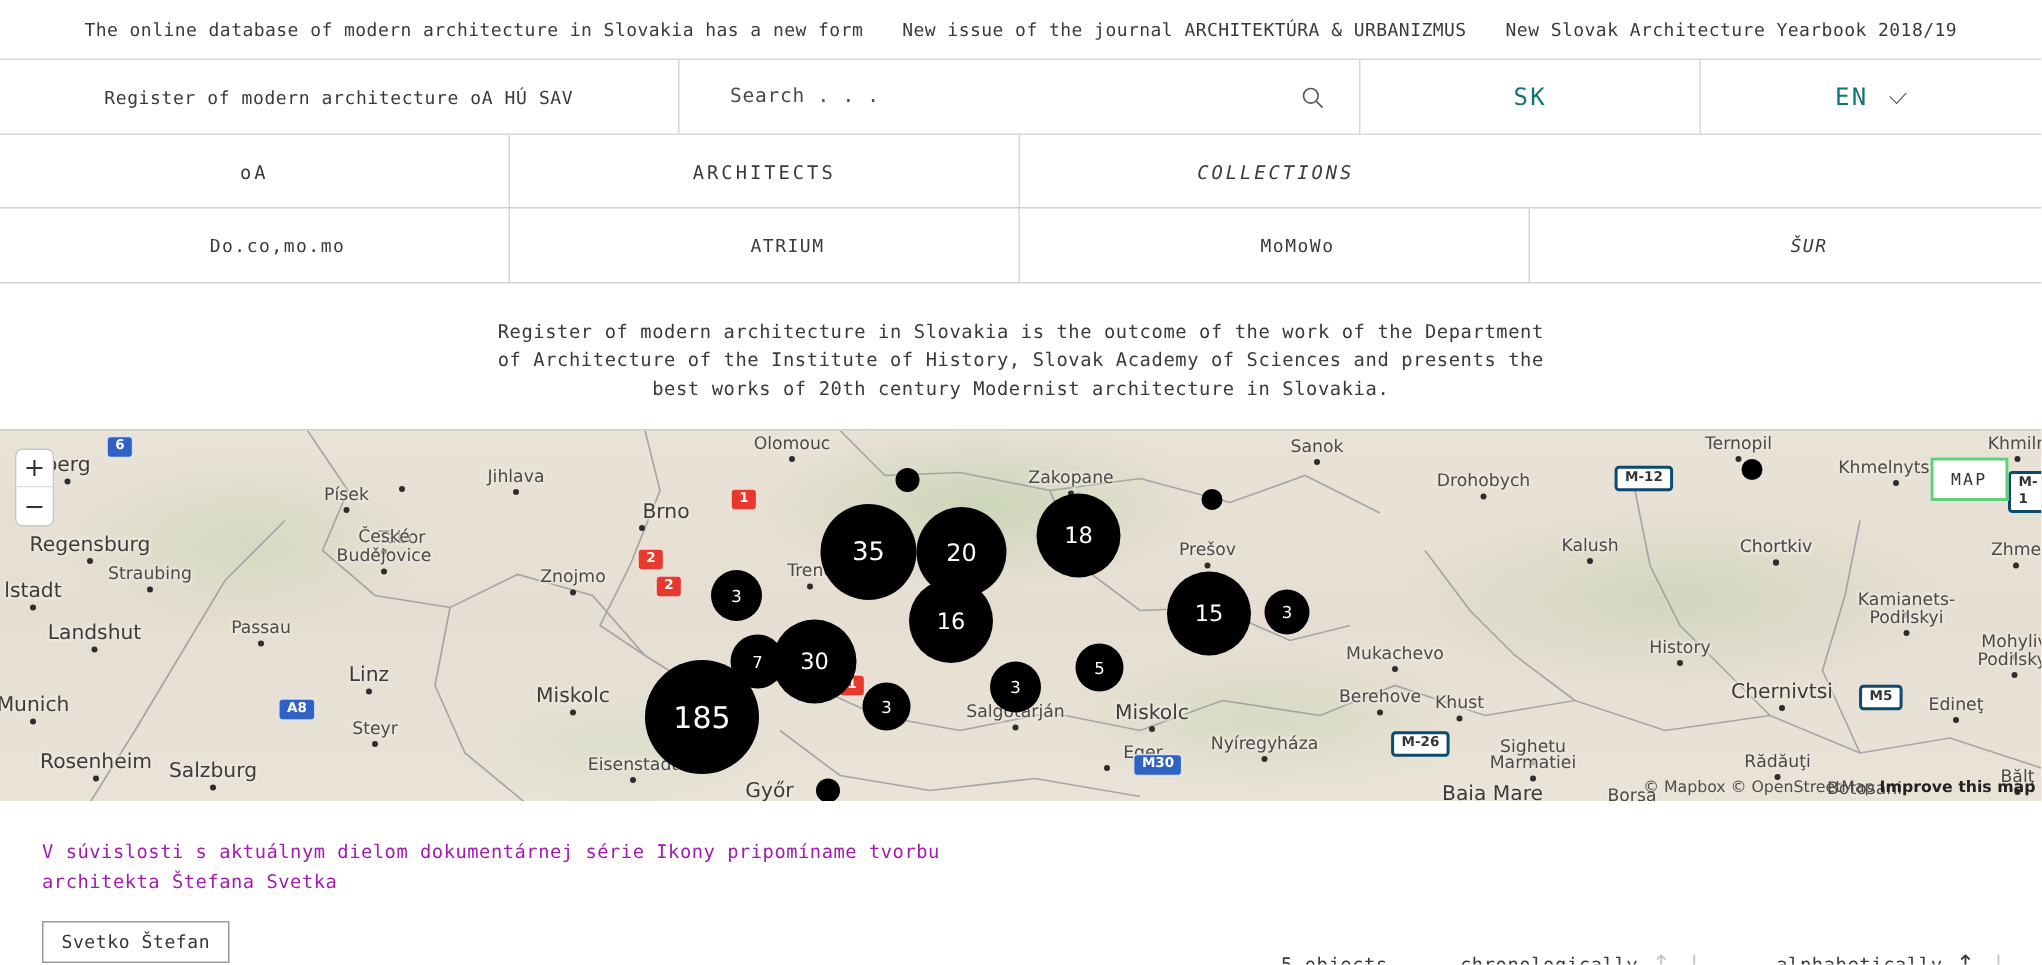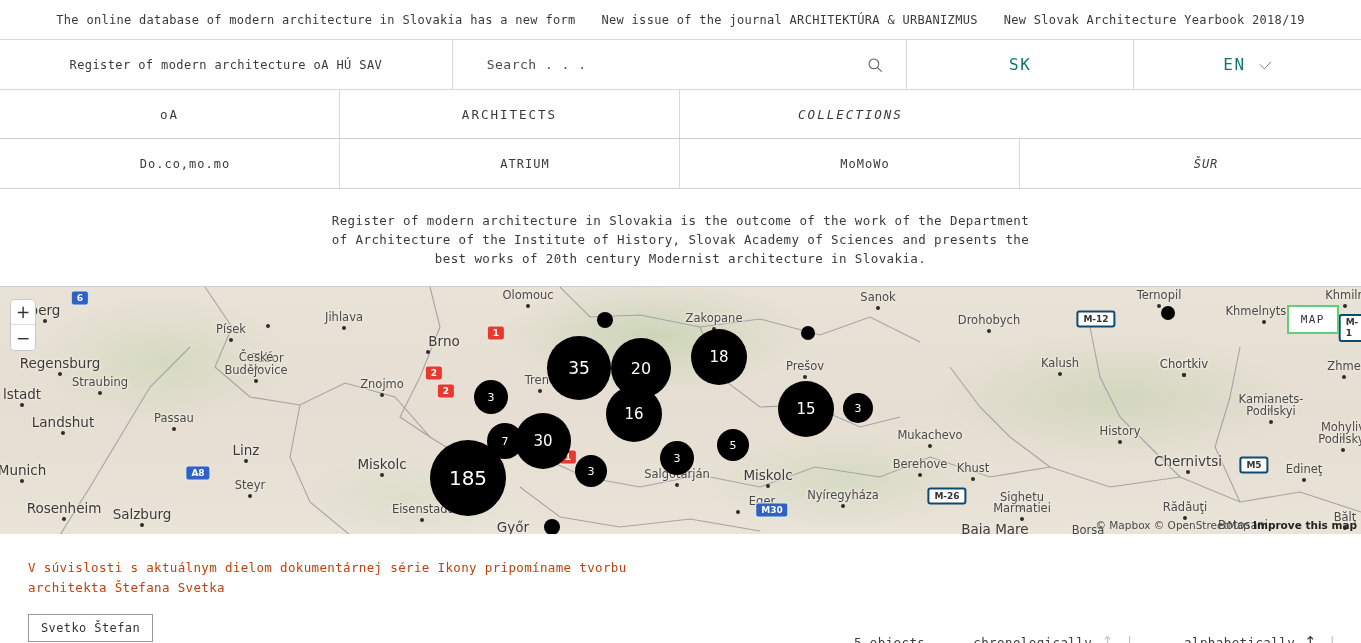--- a/index.html
+++ b/index.html
@@ -227,21 +227,21 @@
     white-space: nowrap;
   }
   .attrib b { color: #222; }
 
   
   .footwrap { padding: 24px 28px 0 28px; position: relative; height: 122px; }
   .feature-text {
     font-size: 12.5px;
     line-height: 20px;
     letter-spacing: 0.35px;
-    color: #c2410c;
+    color: #a21caf;
     max-width: 640px;
   }
   .tagbtn {
     margin-top: 16px;
     display: inline-block;
     border: 1px solid #9a9a9a;
     background: #fff;
     padding: 6px 12px;
     font-size: 12px;
     letter-spacing: 0.4px;

